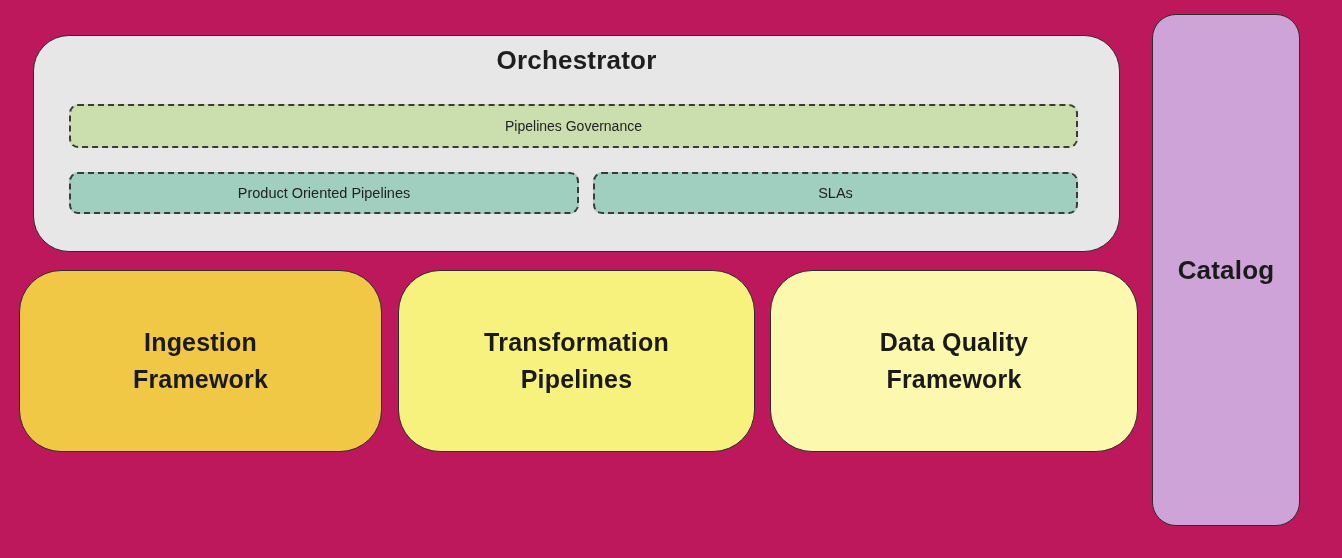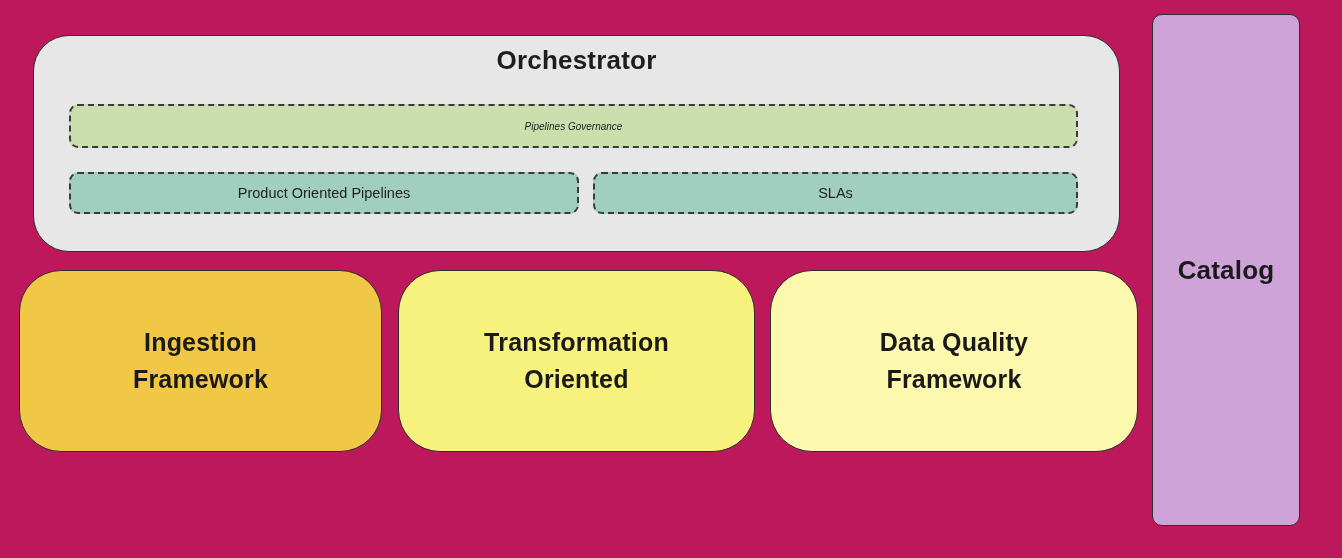--- a/index.html
+++ b/index.html
@@ -47,22 +47,21 @@
     align-items: center;
     justify-content: center;
     color: #222222;
   }
   .governance {
     left: 35px;
     top: 68px;
     width: 1009px;
     height: 44px;
     background: #cbdfae;
-    font-size: 10px;
-    font-style: italic;
+    font-size: 14px;
   }
   .product {
     left: 35px;
     top: 136px;
     width: 510px;
     height: 42px;
     background: #a0cfc0;
     font-size: 14.5px;
   }
   .slas {
@@ -99,21 +98,21 @@
   .dataquality { left: 770px; width: 368px; background: #fcf8ad; }
   
   .catalog {
     position: absolute;
     left: 1152px;
     top: 14px;
     width: 148px;
     height: 512px;
     background: #cda3d8;
     border: 1.5px solid #2d2d2d;
-    border-radius: 10px;
+    border-radius: 24px;
     box-sizing: border-box;
     display: flex;
     align-items: center;
     justify-content: center;
   }
   .catalog-label {
     font-size: 26px;
     font-weight: 700;
     color: #1a1a1a;
     letter-spacing: 0.2px;
@@ -140,21 +139,21 @@
     </div>
   </div>
 
   <div class="framework ingestion">
     <div class="fw-label">Ingestion
 Framework</div>
   </div>
 
   <div class="framework transform">
     <div class="fw-label">Transformation
-Oriented</div>
+Pipelines</div>
   </div>
 
   <div class="framework dataquality">
     <div class="fw-label">Data Quality
 Framework</div>
   </div>
 
   <div class="catalog">
     <div class="catalog-label">Catalog</div>
   </div>

